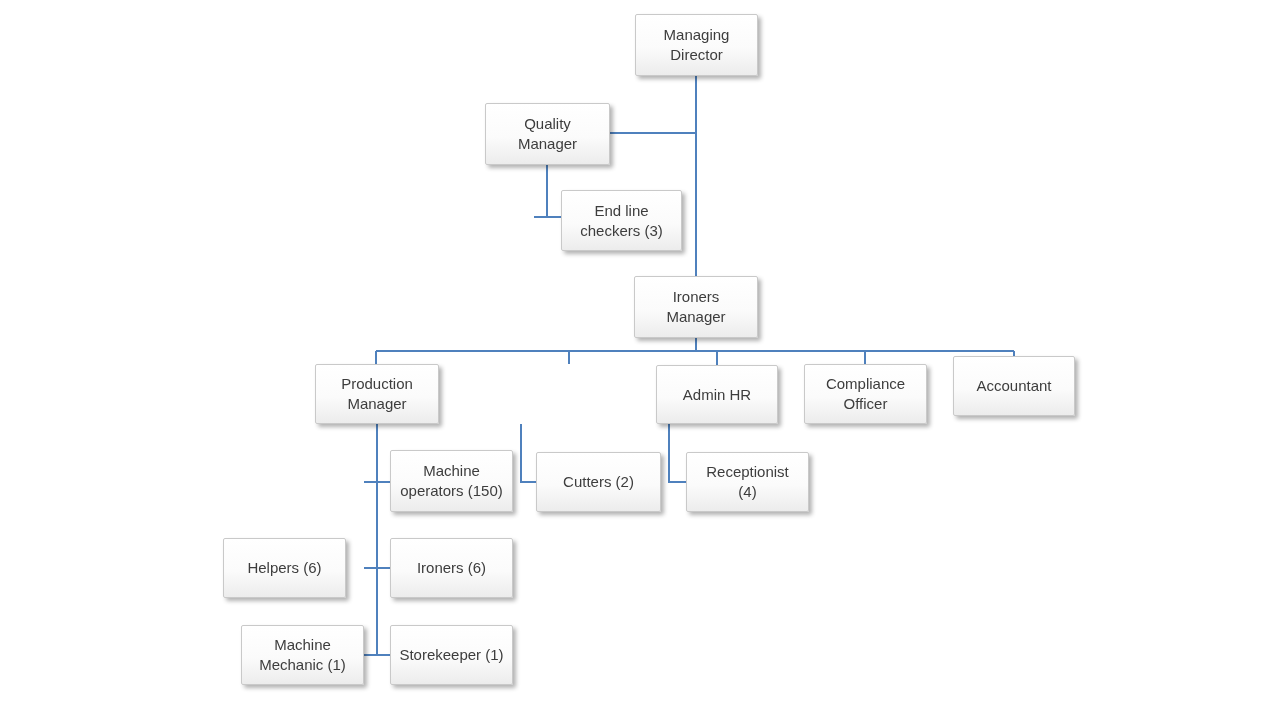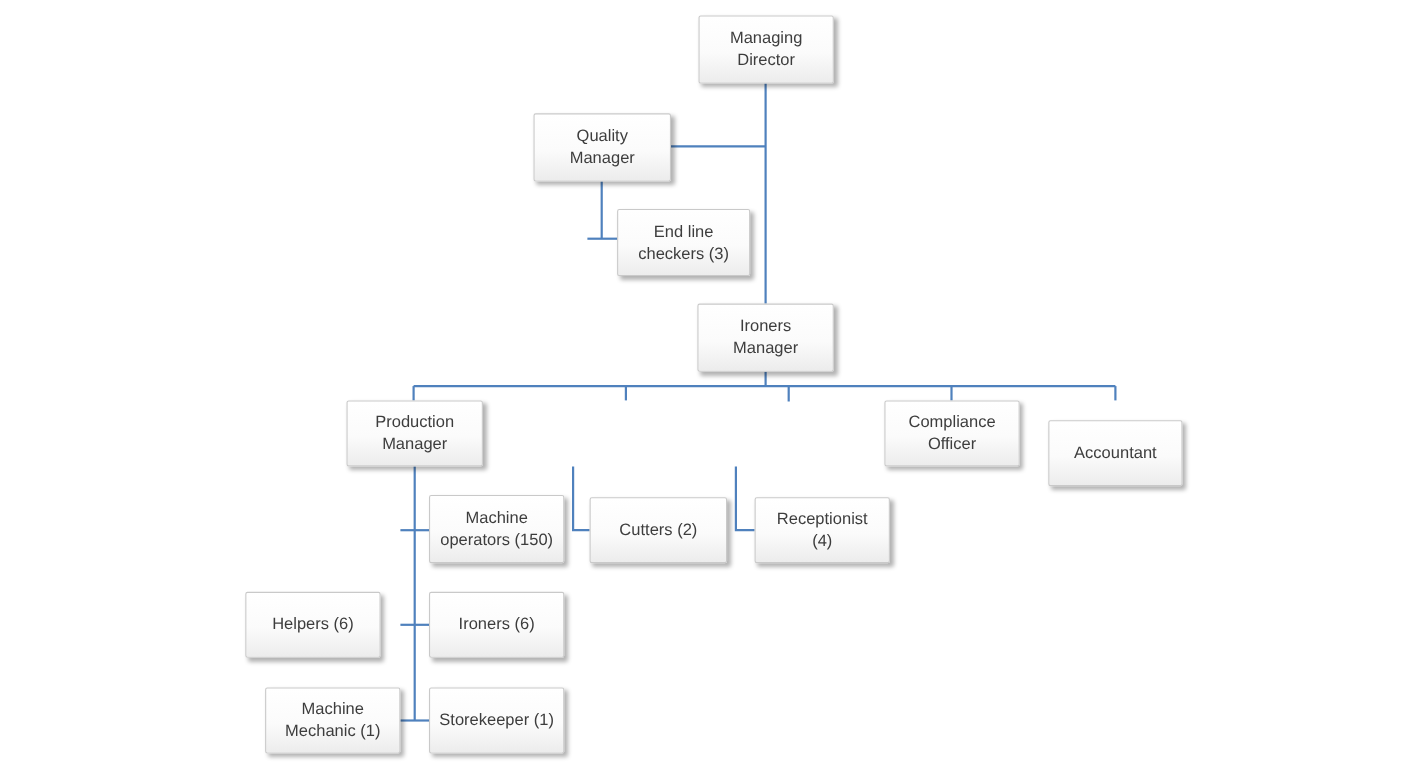--- a/index.html
+++ b/index.html
@@ -96,23 +96,24 @@
   <div class="node" style="left:619px; top:14px;  width:123px; height:62px;">Managing
 Director</div>
   <div class="node" style="left:469px; top:103px; width:125px; height:62px;">Quality
 Manager</div>
   <div class="node" style="left:545px; top:190px; width:121px; height:61px;">End line
 checkers (3)</div>
   <div class="node" style="left:618px; top:276px; width:124px; height:62px;">Ironers
 Manager</div>
   <div class="node" style="left:299px; top:364px; width:124px; height:60px;">Production
 Manager</div>
+  <div class="node" style="left:640px; top:365px; width:122px; height:59px;">Admin HR</div>
   <div class="node" style="left:788px; top:364px; width:123px; height:60px;">Compliance
 Officer</div>
-  <div class="node" style="left:937px; top:382px; width:122px; height:60px;">Accountant</div>
+  <div class="node" style="left:937px; top:356px; width:122px; height:60px;">Accountant</div>
   <div class="node" style="left:374px; top:450px; width:123px; height:62px;">Machine
 operators (150)</div>
   <div class="node" style="left:520px; top:452px; width:125px; height:60px;">Cutters (2)</div>
   <div class="node" style="left:670px; top:452px; width:123px; height:60px;">Receptionist
 (4)</div>
   <div class="node" style="left:207px; top:538px; width:123px; height:60px;">Helpers (6)</div>
   <div class="node" style="left:374px; top:538px; width:123px; height:60px;">Ironers (6)</div>
   <div class="node" style="left:225px; top:625px; width:123px; height:60px;">Machine
 Mechanic (1)</div>
   <div class="node" style="left:374px; top:625px; width:123px; height:60px;">Storekeeper (1)</div>

